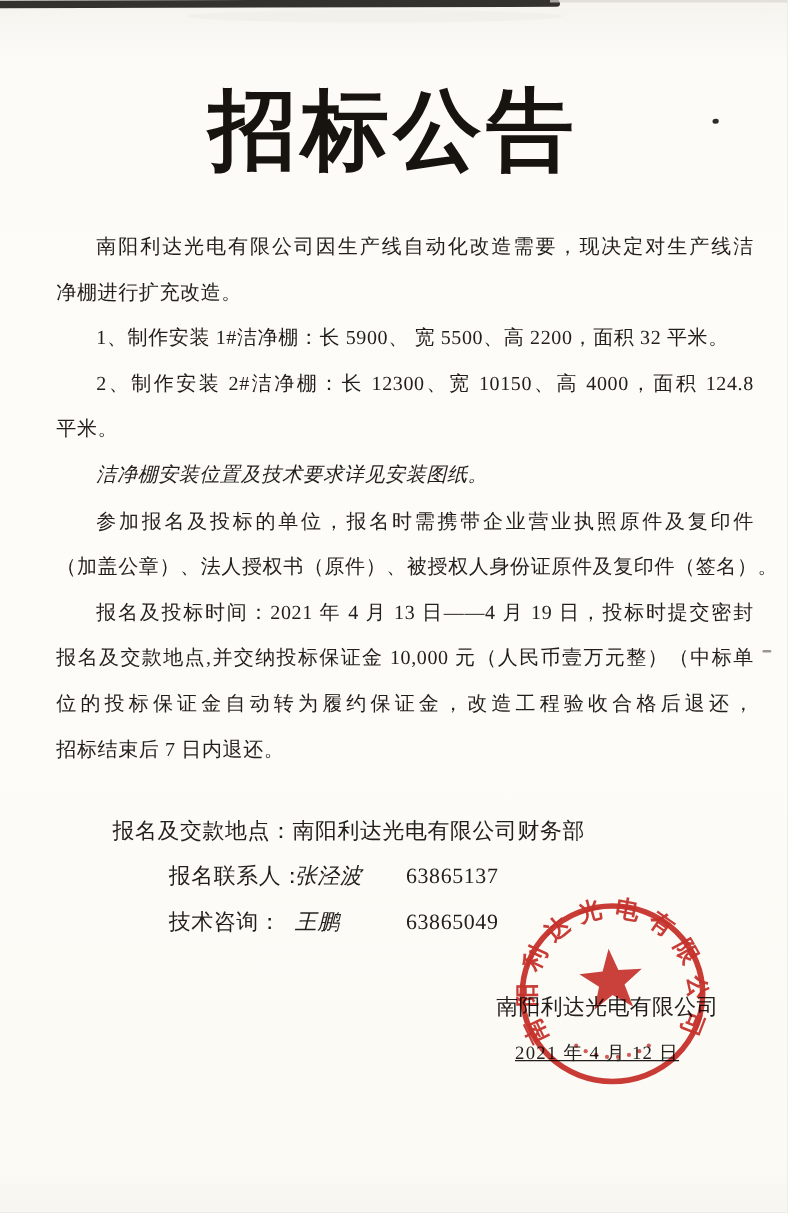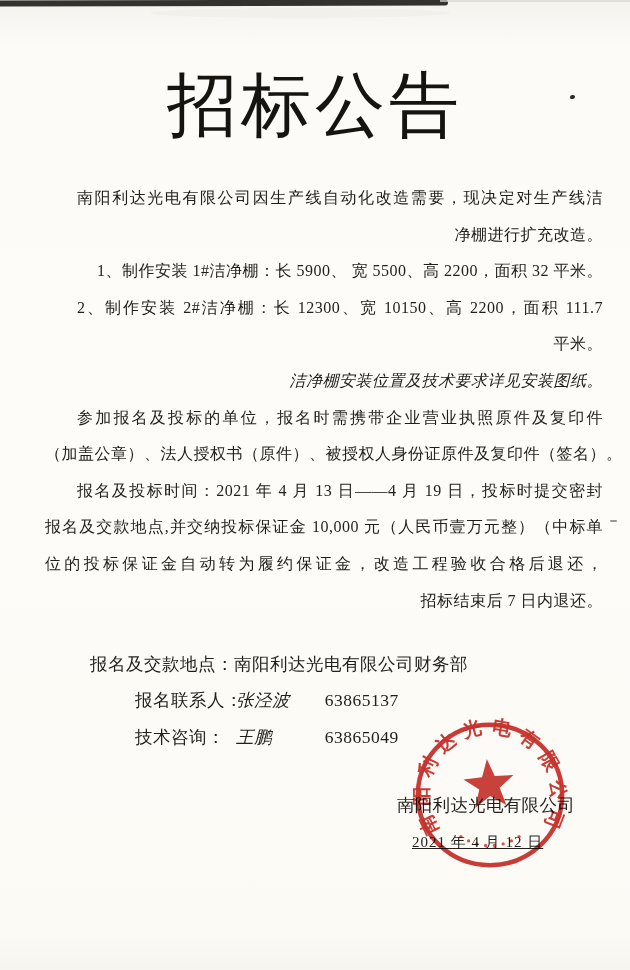--- a/index.html
+++ b/index.html
@@ -16,29 +16,29 @@
     position:absolute;top:0;left:0;width:448px;height:6px;
     background:#25221f;border-radius:0 4px 3px 0;opacity:.93;
     transform:rotate(-0.15deg);
   }
   .scan-edge{
     position:absolute;top:0;left:440px;right:0;height:2px;background:#d9d6cf;opacity:.7;
   }
   .doc-title{
     position:absolute;top:56px;left:0;width:100%;
     text-align:center;
-    font-size:70px;font-weight:400;letter-spacing:4px;line-height:100px;
+    font-size:70px;font-weight:700;letter-spacing:4px;line-height:100px;
     color:#17140f;
   }
   .body-text{
     position:absolute;left:45px;top:180px;width:558px;
     font-size:16px;
   }
   .bline{
-    line-height:36.6px;letter-spacing:.5px;white-space:nowrap;text-align:right;
+    line-height:36.6px;letter-spacing:.5px;white-space:nowrap;
   }
   .bline.just{
     white-space:normal;text-align:justify;text-align-last:justify;letter-spacing:.5px;
   }
   .venue-line,.contact-row{
     position:absolute;font-size:17.5px;line-height:36.6px;letter-spacing:.5px;white-space:nowrap;
   }
   .venue-line{left:90px;top:646px;}
   .contact-row{left:135px;}
   .contact-row.r1{top:682px;}
@@ -70,21 +70,21 @@
   <div class="scan-strip"></div>
   <div class="scan-edge"></div>
   <div class="smudge"></div>
 
   <div class="doc-title">招标公告</div>
 
   <div class="body-text">
       <div class="bline just" style="text-indent: 2em;">南阳利达光电有限公司因生产线自动化改造需要，现决定对生产线洁</div>
       <div class="bline">净棚进行扩充改造。</div>
       <div class="bline" style="text-indent: 2em;">1、制作安装 1#洁净棚：长 5900、 宽 5500、高 2200，面积 32 平米。</div>
-      <div class="bline just" style="text-indent: 2em;">2、制作安装 2#洁净棚：长 12300、宽 10150、高 2200，面积 111.7</div>
+      <div class="bline just" style="text-indent: 2em;">2、制作安装 2#洁净棚：长 12300、宽 10150、高 4000，面积 124.8</div>
       <div class="bline">平米。</div>
       <div class="bline" style="text-indent: 2em; font-style: italic;">洁净棚安装位置及技术要求详见安装图纸。</div>
       <div class="bline just" style="text-indent: 2em;">参加报名及投标的单位，报名时需携带企业营业执照原件及复印件</div>
       <div class="bline">（加盖公章）、法人授权书（原件）、被授权人身份证原件及复印件（签名）。</div>
       <div class="bline just" style="text-indent: 2em;">报名及投标时间：2021 年 4 月 13 日——4 月 19 日，投标时提交密封</div>
       <div class="bline just">报名及交款地点,并交纳投标保证金 10,000 元（人民币壹万元整）（中标单</div>
       <div class="bline just">位的投标保证金自动转为履约保证金，改造工程验收合格后退还，</div>
       <div class="bline">招标结束后 7 日内退还。</div>
     </div>
 

